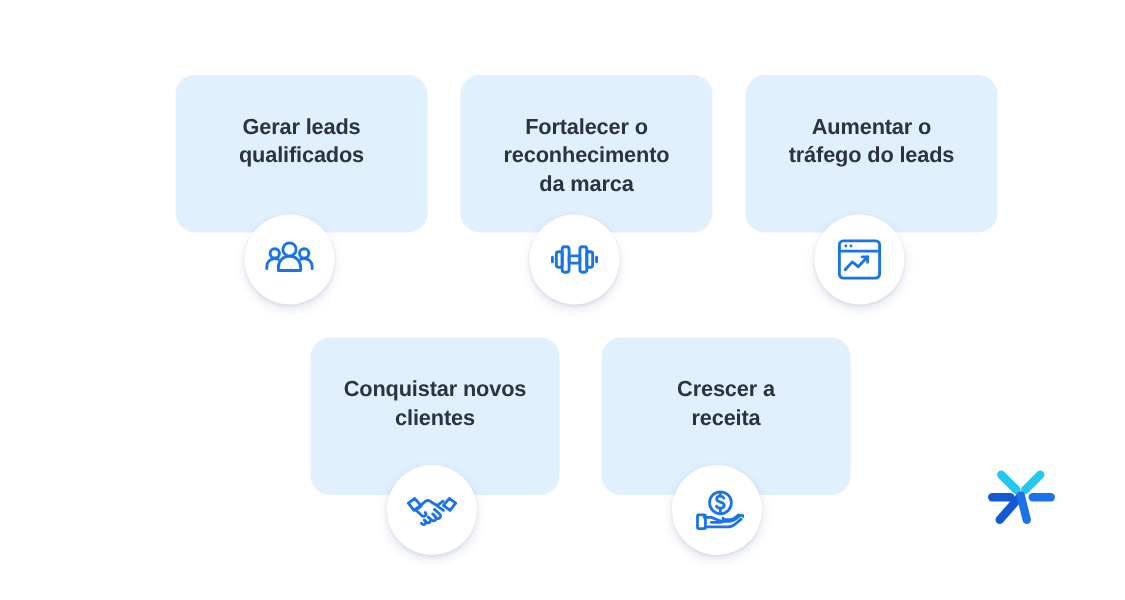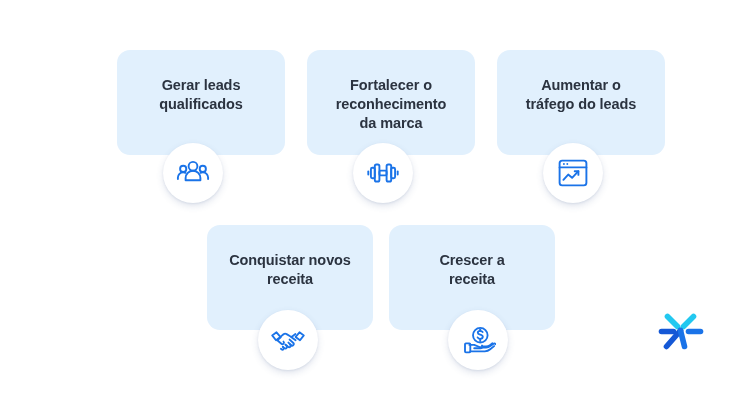--- a/index.html
+++ b/index.html
@@ -56,21 +56,21 @@
 
   
   .r1 { top: 50px; width: 168px; height: 105px; }
   .c1 { left: 117px; }
   .c2 { left: 307px; }
   .c3 { left: 497px; }
 
   
   .r2 { top: 225px; width: 166px; height: 105px; }
   .c4 { left: 207px; }
-  .c5 { left: 389px; padding-left: 36px; }
+  .c5 { left: 401px; padding-left: 36px; }
 
   .b1 { left: 163px; top: 143px; }
   .b2 { left: 353px; top: 143px; }
   .b3 { left: 543px; top: 143px; }
   .b4 { left: 258px; top: 310px; }
   .b5 { left: 448px; top: 310px; }
 
   
   #logo {
     position: absolute;
@@ -96,21 +96,21 @@
 da marca</div>
   </div>
 
   <div class="card r1 c3">
     <div class="card-title">Aumentar o
 tráfego do leads</div>
   </div>
 
   <div class="card r2 c4">
     <div class="card-title">Conquistar novos
-receita</div>
+clientes</div>
   </div>
 
   <div class="card r2 c5">
     <div class="card-title">Crescer a
 receita</div>
   </div>
 
   <div class="badge b1">
     <span>
       <svg width="34" height="34" viewBox="0 0 34 34" fill="none" stroke="#1a73e8" stroke-width="1.9" stroke-linecap="round" stroke-linejoin="round">

